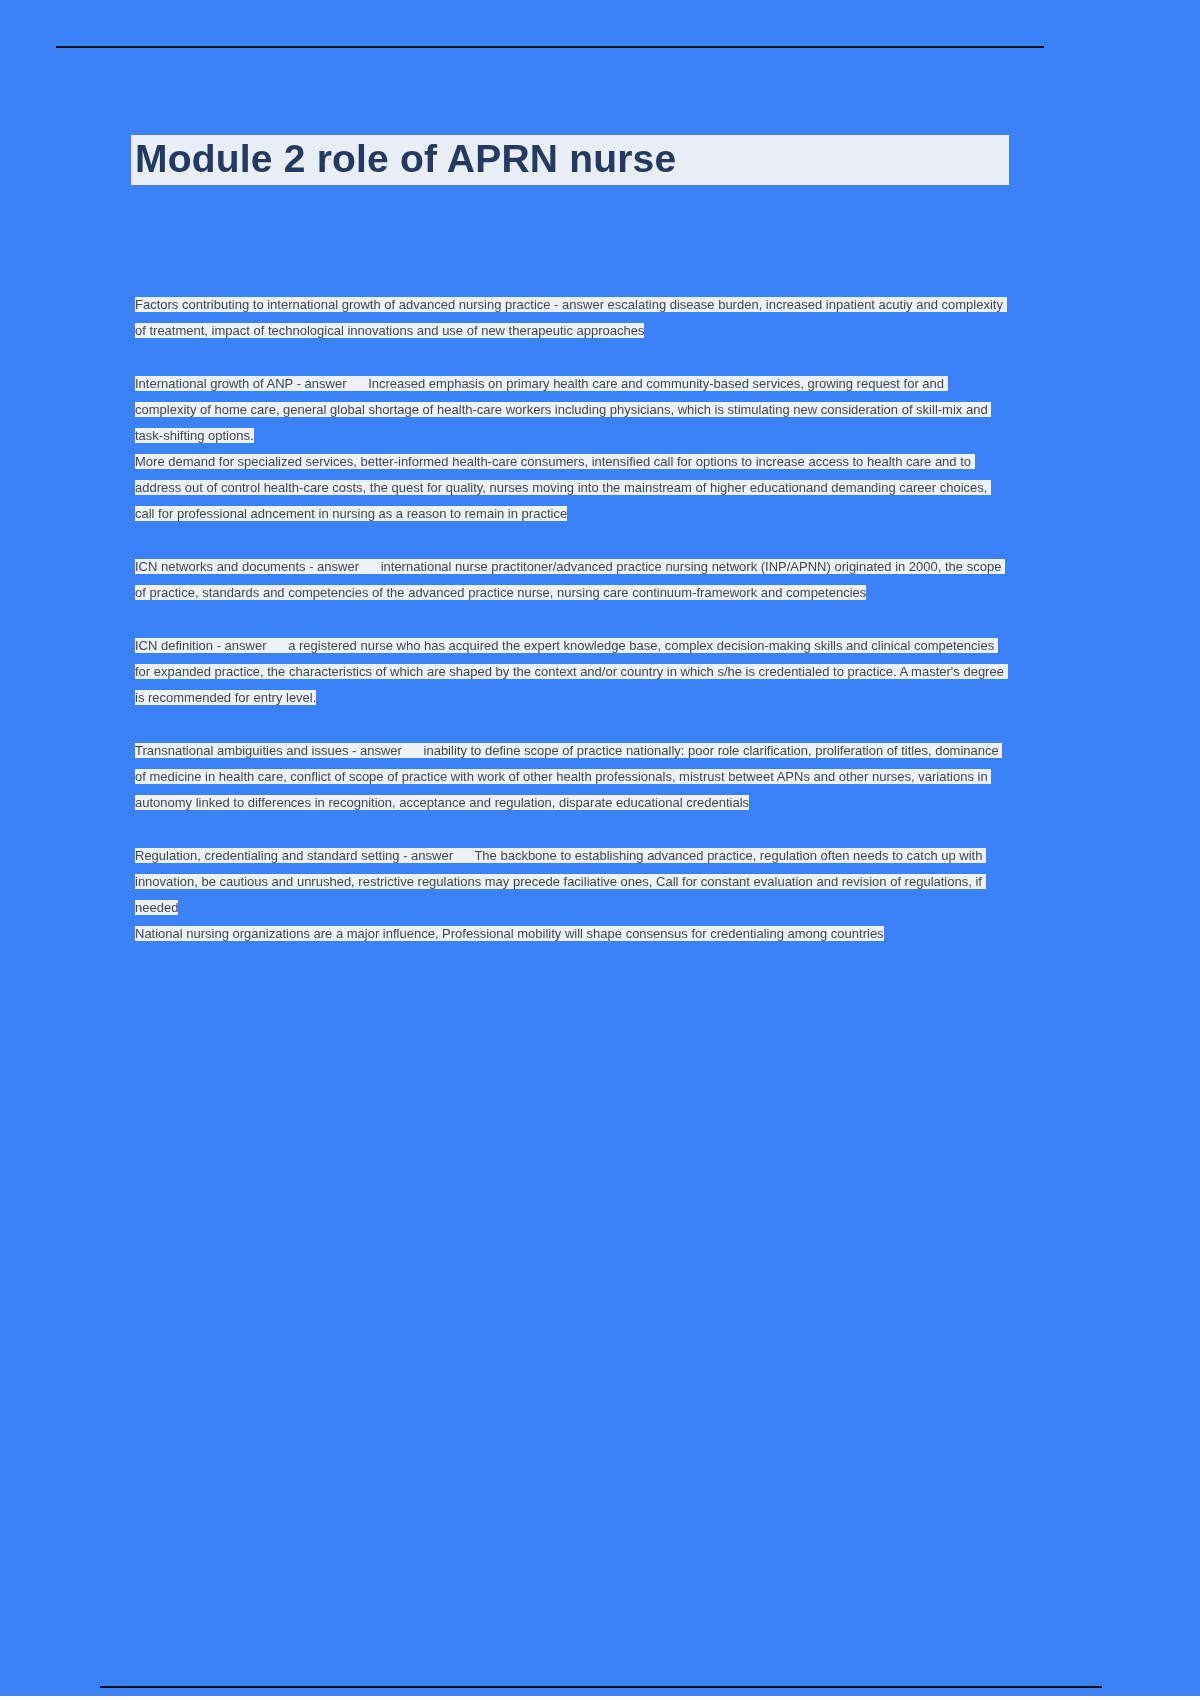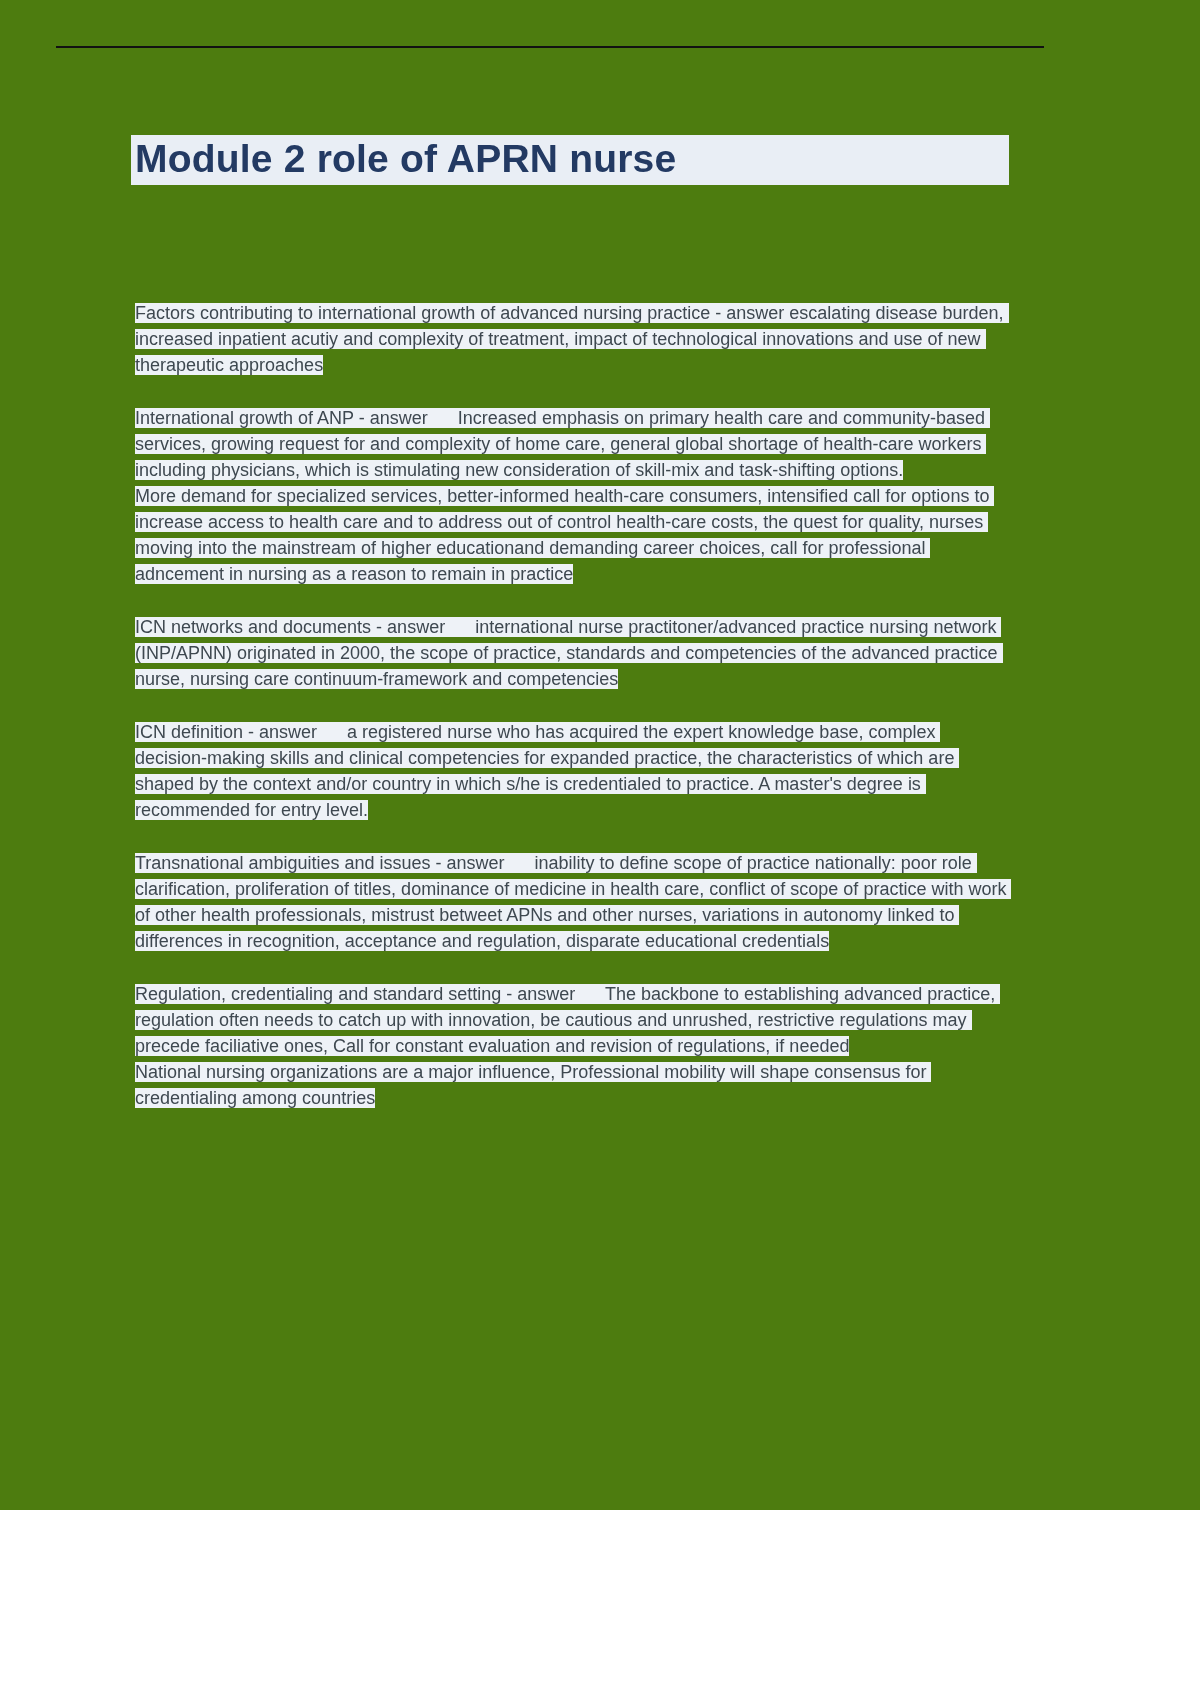--- a/index.html
+++ b/index.html
@@ -3,22 +3,22 @@
 <meta charset="utf-8">
 <style>
   html, body {
     margin: 0;
     padding: 0;
     background: #ffffff;
   }
   .page {
     position: relative;
     width: 1200px;
-    height: 1510px;
-    background: #4d7c0f;
+    height: 1696px;
+    background: #3b82f6;
     overflow: hidden;
     font-family: "Liberation Sans", "DejaVu Sans", sans-serif;
   }
   .rule {
     position: absolute;
     height: 2px;
     background: #121212;
   }
   .rule-top {
     top: 46px;
@@ -46,22 +46,22 @@
     background: var(--title-highlight, #e9eef5);
     letter-spacing: 0.2px;
   }
   .content {
     position: absolute;
     top: 288px;
     left: 135px;
     width: 874px;
   }
   .para {
-    margin: 12px 0 27px 0;
-    font-size: 18px;
+    margin: 4px 0 27px 0;
+    font-size: 13px;
     line-height: 26px;
     color: var(--body-color, #3e4850);
     white-space: pre-wrap;
   }
   .hl {
     background: var(--body-highlight, #eef2f7);
     -webkit-box-decoration-break: clone;
     box-decoration-break: clone;
   }
 </style>

